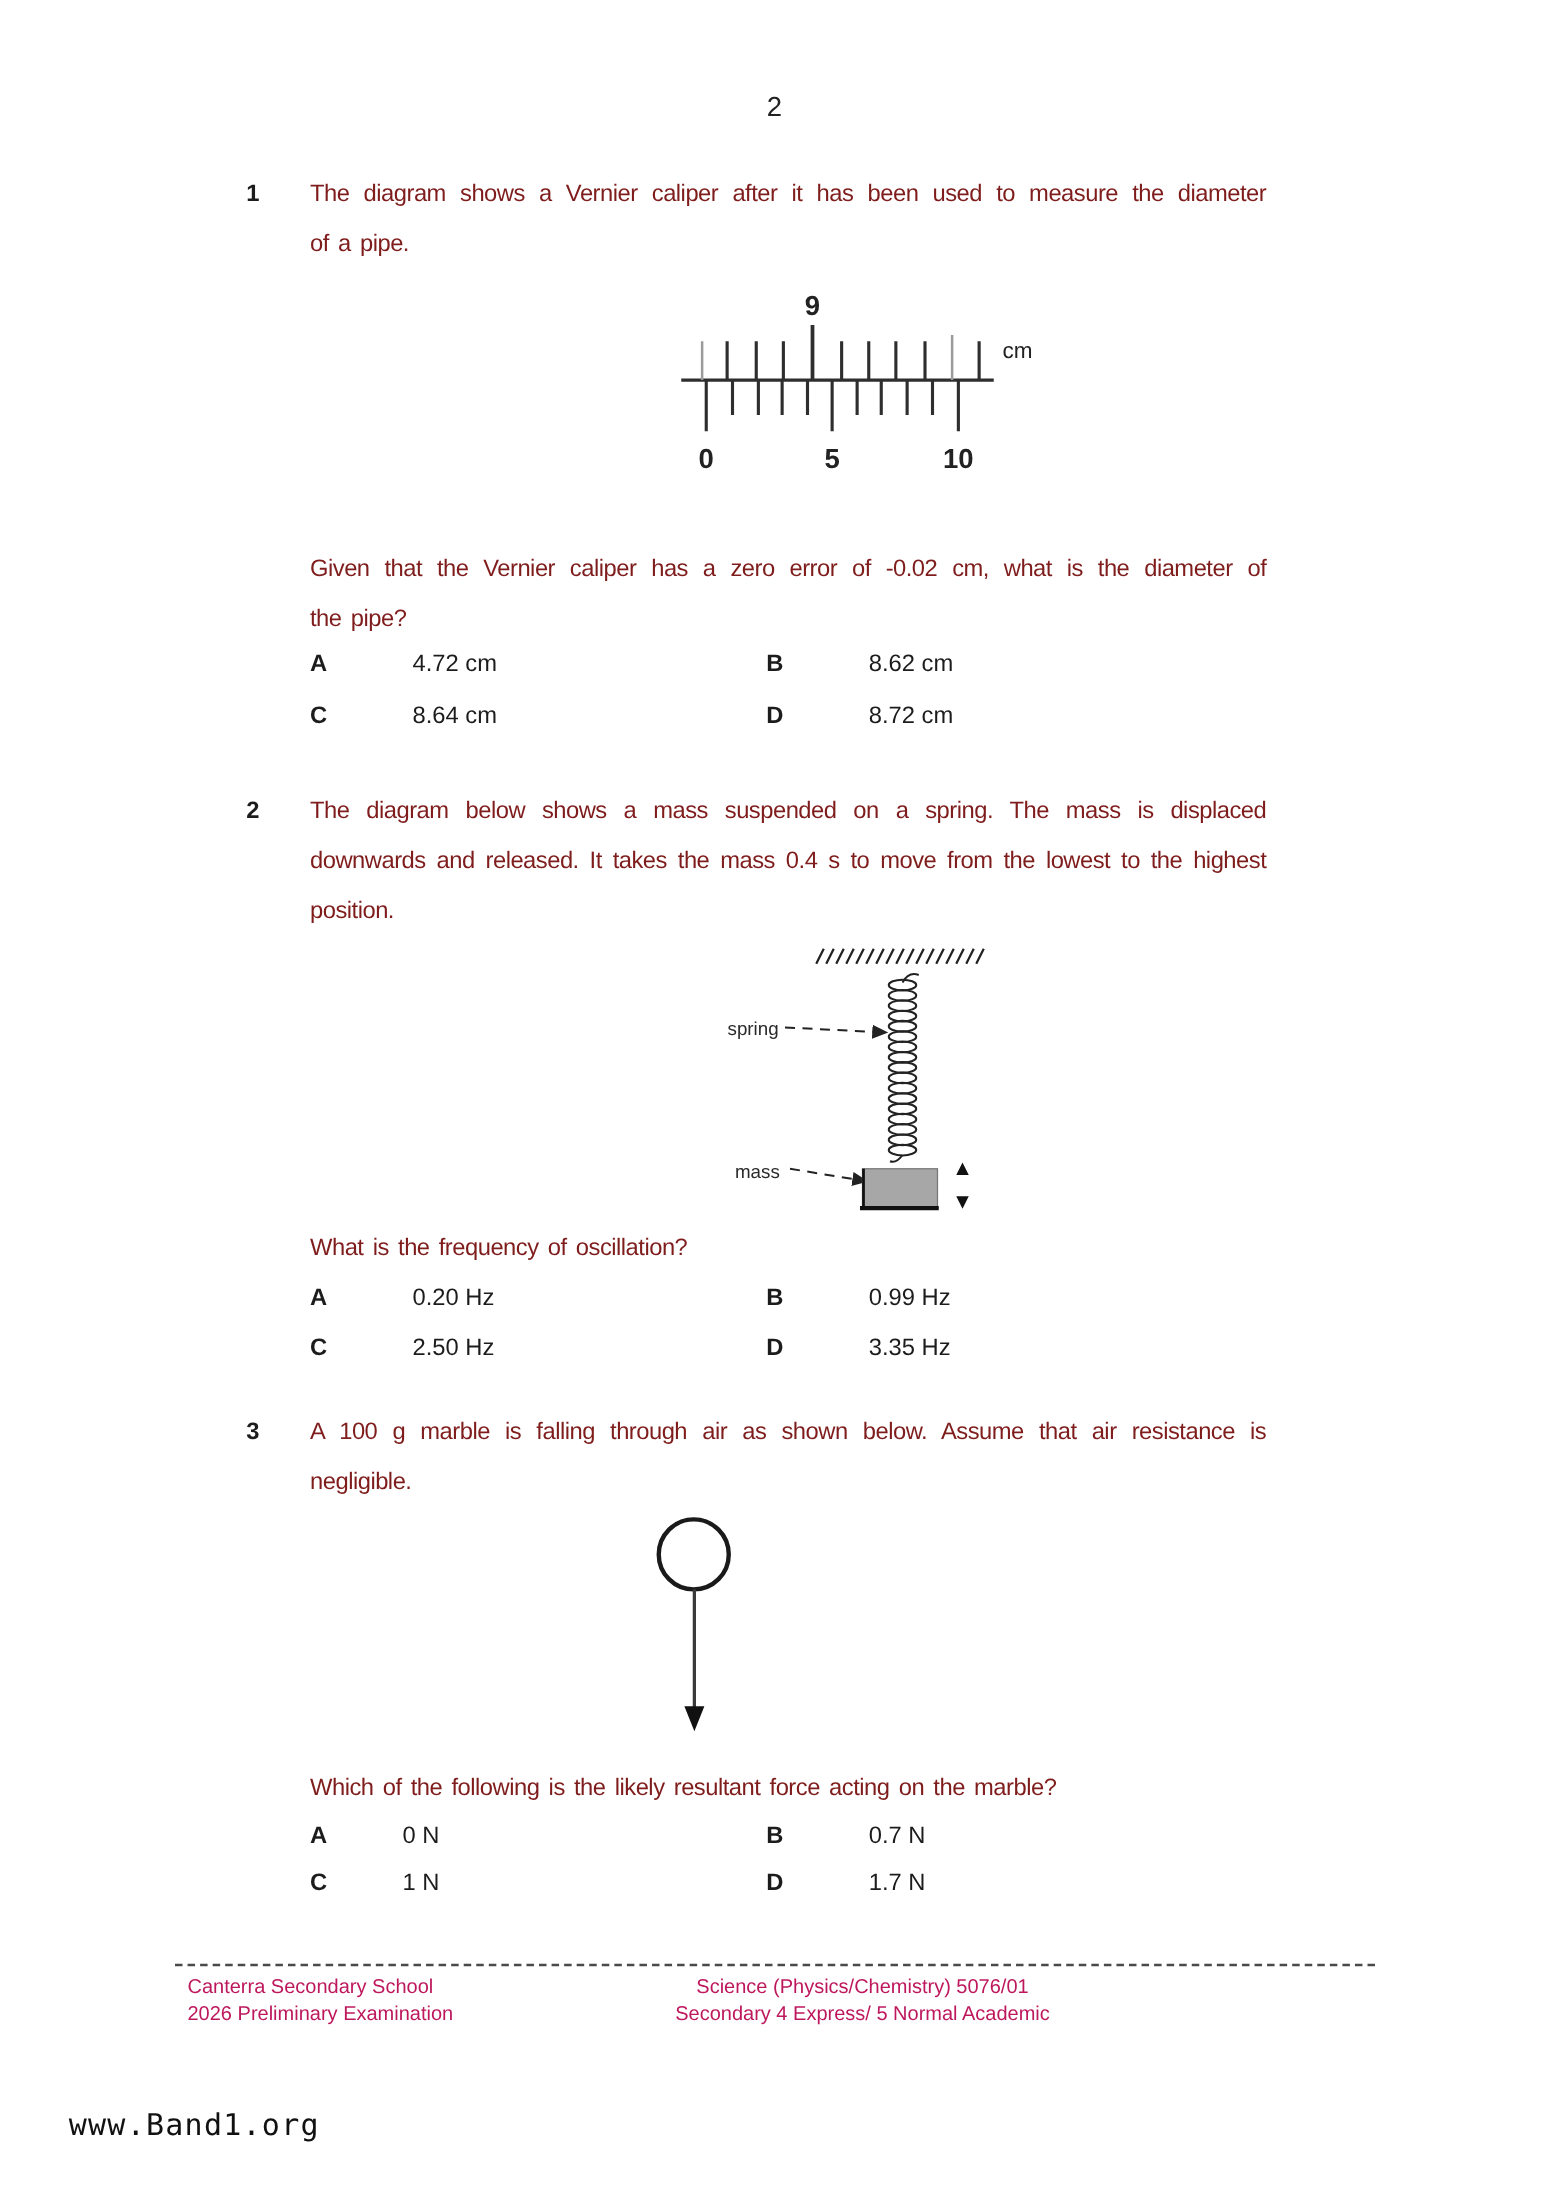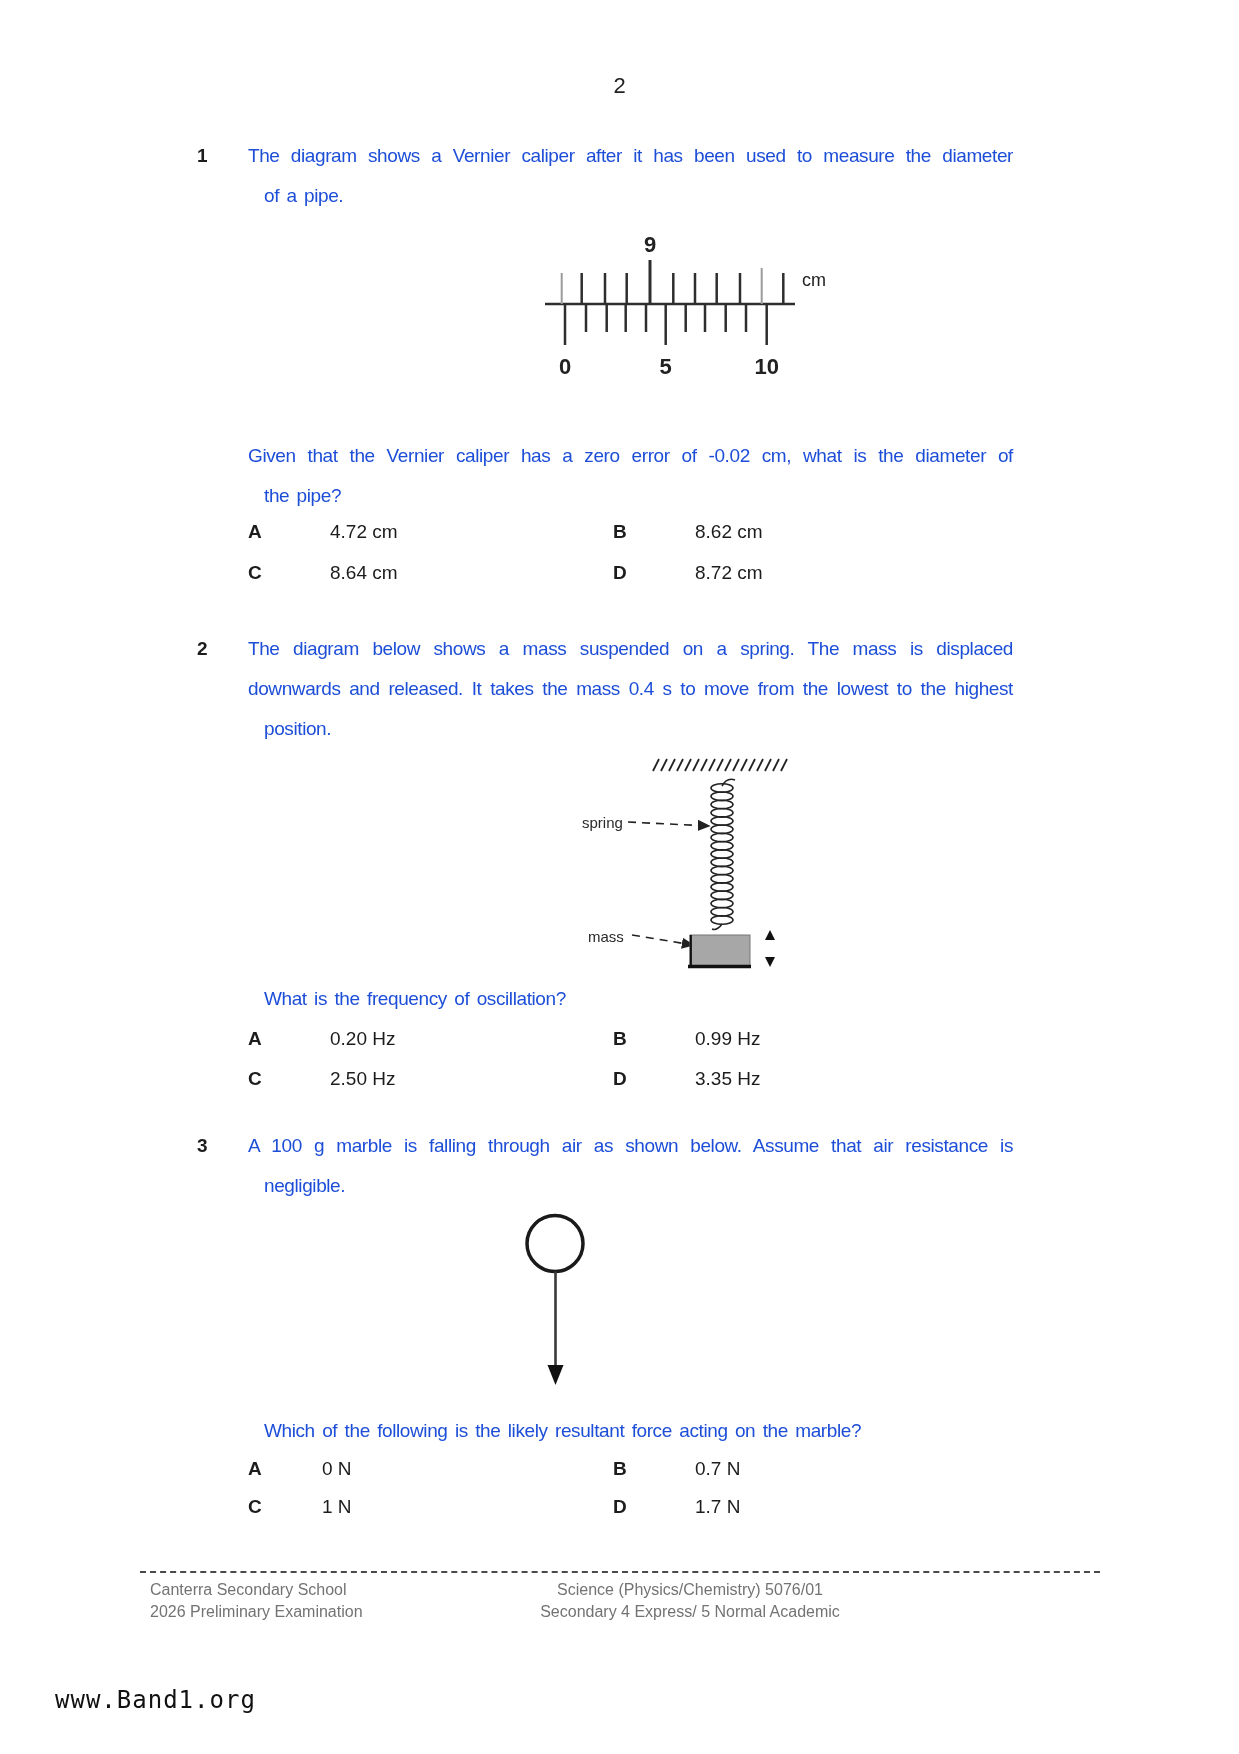--- a/index.html
+++ b/index.html
@@ -10,34 +10,34 @@
   .pagenum{
     position:absolute; left:0; width:1239px; text-align:center;
     font-size:22px; color:#222;
   }
   .qnum{
     position:absolute; left:197px; width:40px; font-size:19px; font-weight:bold;
     line-height:22px;
   }
   .pline{
     position:absolute; left:248px; width:765px; font-size:19px; line-height:22px;
-    letter-spacing:-0.4px; color:#1d4ed8;
+    letter-spacing:-0.4px; color:#7f1d1d;
   }
   .stretch{ text-align:justify; text-align-last:justify; }
-  .plain{ text-align:left; word-spacing:2.5px; white-space:nowrap;margin-left:16px; }
+  .plain{ text-align:left; word-spacing:2.5px; white-space:nowrap; }
   .optrow{ position:absolute; left:248px; width:765px; height:24px; font-size:19px; }
   .oletter{ position:absolute; font-weight:bold; white-space:nowrap; }
   .oval{ position:absolute; white-space:nowrap; }
   .dg{ position:absolute; }
   .dg text{ font-family:"Liberation Sans", sans-serif; }
   .fdivider{
     position:absolute; left:140px; top:1571px; width:960px; height:0;
     border-top:2px dashed #4a4a4a;
   }
-  .fblock{ position:absolute; font-size:16px; line-height:22px; color:#737373; }
+  .fblock{ position:absolute; font-size:16px; line-height:22px; color:#be185d; }
   .fleft{ left:150px; top:1579px; text-align:left; }
   .fcenter{ left:480px; top:1579px; width:420px; text-align:center; }
   .watermark{
     position:absolute; left:55px; top:1686px; font-family:"DejaVu Sans Mono", monospace;
     font-size:24px; color:#111; letter-spacing:1px;
   }
 </style>
 </head>
 <body>
 

